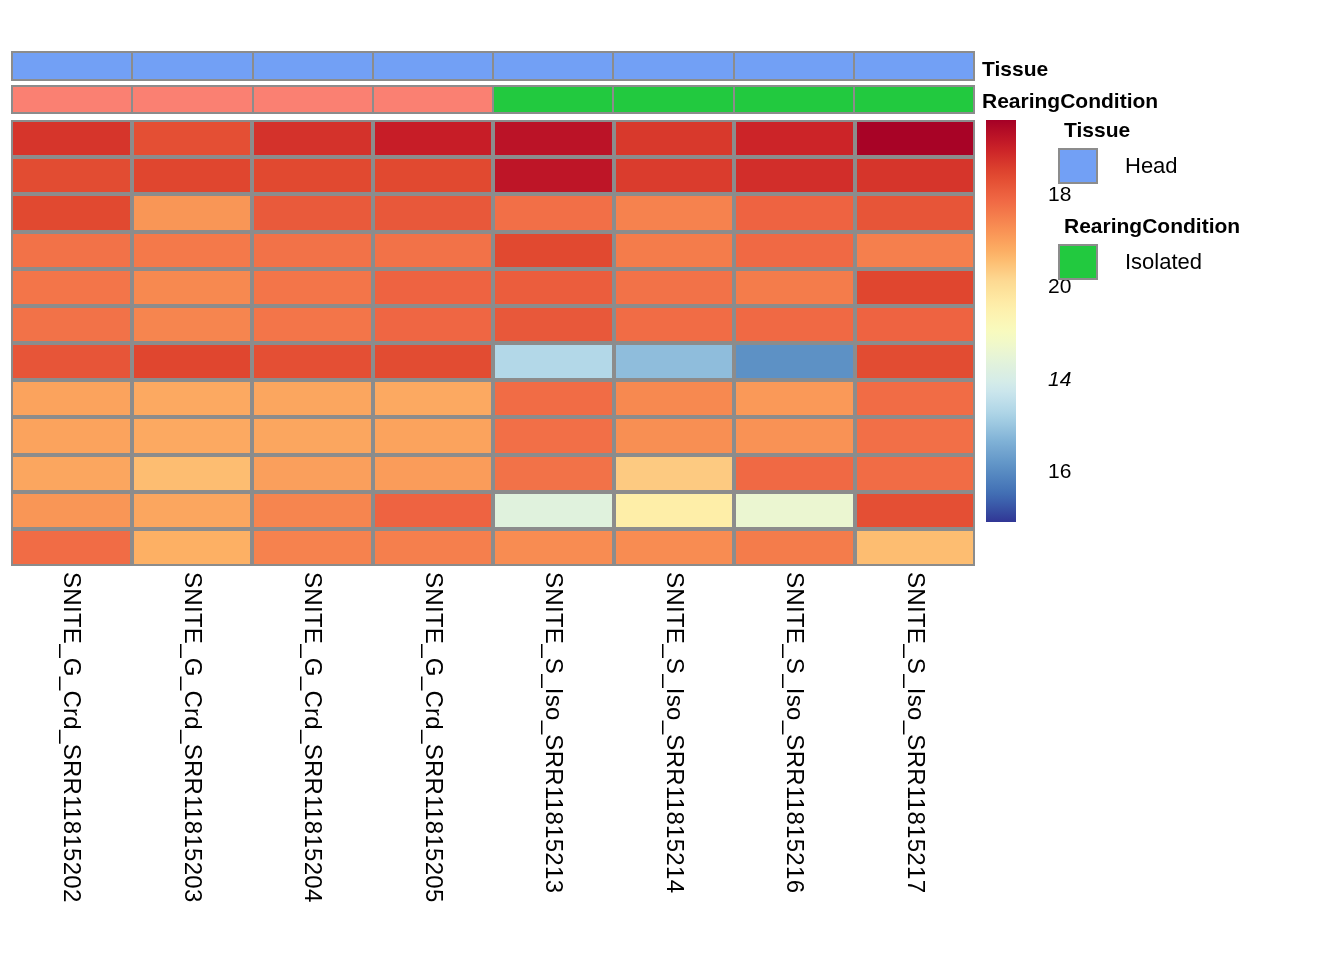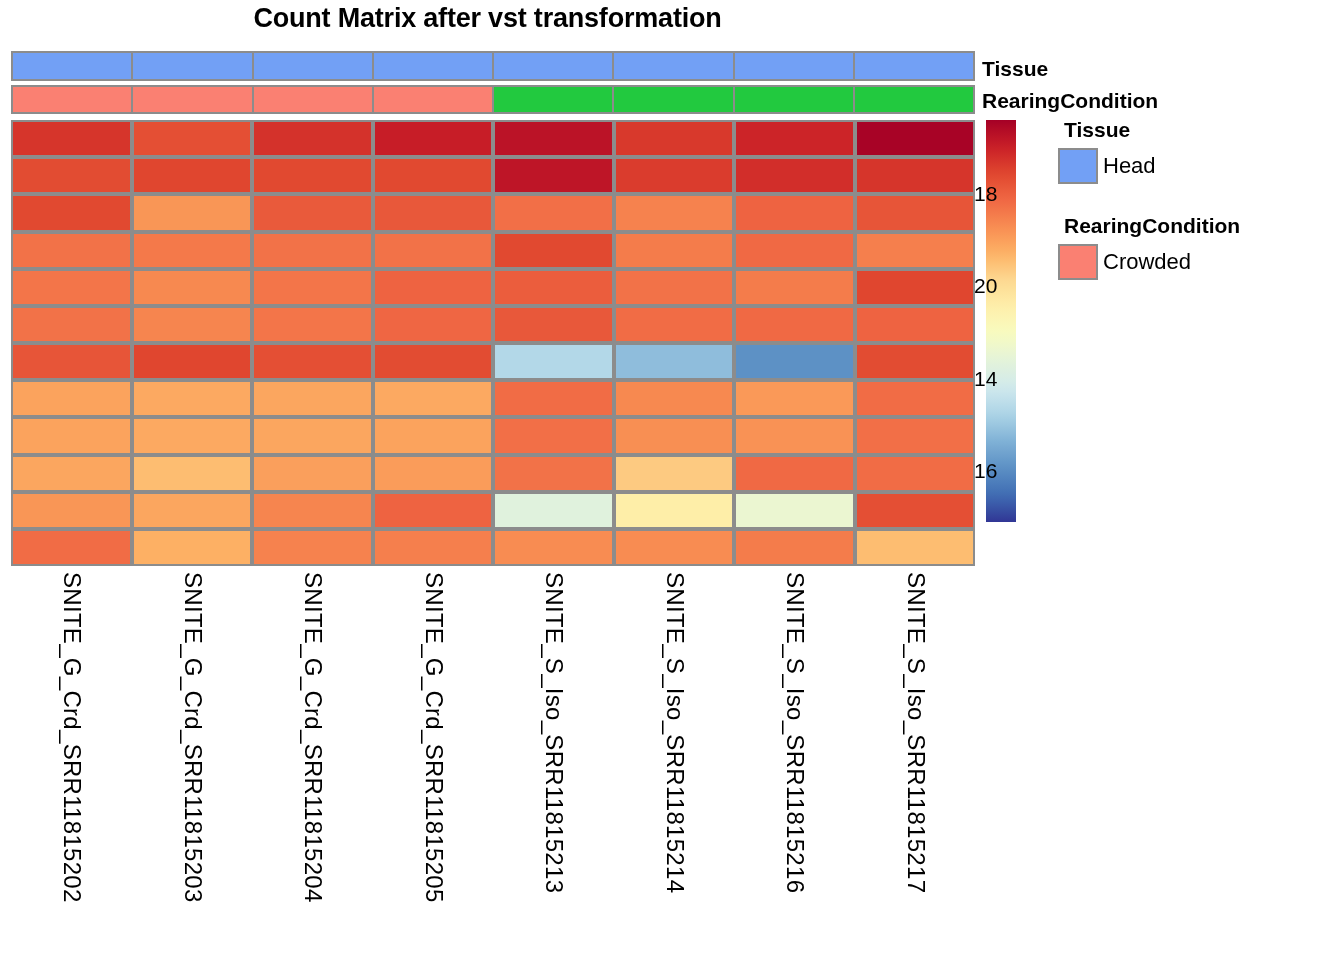--- a/index.html
+++ b/index.html
@@ -80,21 +80,21 @@
   #colorbar-wrap {
     position: absolute;
     left: 986px; top: 120px;
     width: 30px; height: 402px;
   }
   #colorbar {
     width: 30px; height: 402px;
   }
   .cb-tick {
     position: absolute;
-    left: 974px;
+    left: 1048px;
     font-size: 21px;
     color: #000000;
     line-height: 1;
     white-space: nowrap;
   }
 
   
   .legend-block {
     position: absolute;
     left: 1058px;
@@ -115,21 +115,21 @@
     height: 38px;
   }
   .legend-swatch {
     width: 40px; height: 36px;
     border: 2px solid #8c8c8c;
     flex: 0 0 auto;
   }
   .legend-label {
     font-size: 22px;
     color: #000000;
-    margin-left: 5px;
+    margin-left: 27px;
     white-space: nowrap;
     line-height: 1;
   }
 
   
   #col-labels {
     position: absolute;
     left: 11px; top: 566px;
     width: 964px; height: 390px;
     display: flex;
@@ -149,21 +149,20 @@
     color: #000000;
     white-space: nowrap;
     letter-spacing: 0.3px;
   }
 </style>
 </head>
 <body>
 
 <div id="root">
 
-  <div id="plot-title">Count Matrix after vst transformation</div>
 
   <div class="annot-row" id="annot-tissue">
       <div class="annot-cell" title="Head" style="background: rgb(114, 160, 245);"></div>
       <div class="annot-cell" title="Head" style="background: rgb(114, 160, 245);"></div>
       <div class="annot-cell" title="Head" style="background: rgb(114, 160, 245);"></div>
       <div class="annot-cell" title="Head" style="background: rgb(114, 160, 245);"></div>
       <div class="annot-cell" title="Head" style="background: rgb(114, 160, 245);"></div>
       <div class="annot-cell" title="Head" style="background: rgb(114, 160, 245);"></div>
       <div class="annot-cell" title="Head" style="background: rgb(114, 160, 245);"></div>
       <div class="annot-cell" title="Head" style="background: rgb(114, 160, 245);"></div>
@@ -280,37 +279,37 @@
       <div class="hm-cell" style="background: rgb(244, 124, 75);"></div>
       <div class="hm-cell" style="background: rgb(253, 189, 113);"></div>
     </div>
 
   <div id="colorbar-wrap">
     <div id="colorbar" style="background: linear-gradient(rgb(165, 0, 38) 0%, rgb(179, 12, 38) 2.5%, rgb(192, 23, 39) 5%, rgb(204, 36, 40) 7.5%, rgb(213, 51, 43) 10%, rgb(221, 66, 46) 12.5%, rgb(228, 79, 52) 15%, rgb(234, 92, 60) 17.5%, rgb(240, 104, 68) 20%, rgb(243, 118, 73) 22.5%, rgb(246, 132, 79) 25%, rgb(249, 146, 85) 27.5%, rgb(251, 160, 92) 30%, rgb(252, 174, 100) 32.5%, rgb(253, 189, 113) 35%, rgb(253, 203, 130) 37.5%, rgb(253, 217, 146) 40%, rgb(253, 226, 155) 42.5%, rgb(254, 234, 165) 45%, rgb(253, 241, 174) 47.5%, rgb(251, 246, 182) 50%, rgb(248, 250, 190) 52.5%, rgb(242, 249, 199) 55%, rgb(235, 246, 209) 57.5%, rgb(227, 243, 218) 60%, rgb(220, 239, 225) 62.5%, rgb(213, 236, 232) 65%, rgb(203, 230, 236) 67.5%, rgb(190, 222, 234) 70%, rgb(176, 214, 231) 72.5%, rgb(160, 203, 226) 75%, rgb(144, 190, 220) 77.5%, rgb(127, 177, 214) 80%, rgb(114, 164, 207) 82.5%, rgb(100, 152, 201) 85%, rgb(88, 139, 194) 87.5%, rgb(77, 126, 188) 90%, rgb(67, 113, 181) 92.5%, rgb(60, 95, 172) 95%, rgb(54, 75, 160) 97.5%, rgb(49, 54, 149) 100%);"></div>
   </div>
   <div id="colorbar-ticks">
       <div class="cb-tick" style="top: 182.931px;">18</div>
       <div class="cb-tick" style="top: 275.345px;">20</div>
-      <div class="cb-tick" style="top: 367.759px;">14</div>
+      <div class="cb-tick" style="top: 367.759px; font-style: italic;">14</div>
       <div class="cb-tick" style="top: 460.172px;">16</div>
     </div>
 
   <div class="legend-block" id="legend-tissue">
     <div class="legend-title">Tissue</div>
     <div class="legend-item">
       <div class="legend-swatch" style="background: rgb(114, 160, 245);"></div>
       <div class="legend-label">Head</div>
     </div>
   </div>
 
   <div class="legend-block" id="legend-rearing">
     <div class="legend-title">RearingCondition</div>
     <div class="legend-item">
-      <div class="legend-swatch" style="background: rgb(250, 128, 114);"></div>
-      <div class="legend-label">Crowded</div>
+      <div class="legend-swatch" style="background: rgb(34, 201, 63);"></div>
+      <div class="legend-label">Isolated</div>
     </div>
   </div>
 
   <div id="col-labels">
       <div class="col-label-slot">
         <div class="col-label-text">SNITE_G_Crd_SRR11815202</div>
       </div>
       <div class="col-label-slot">
         <div class="col-label-text">SNITE_G_Crd_SRR11815203</div>
       </div>

